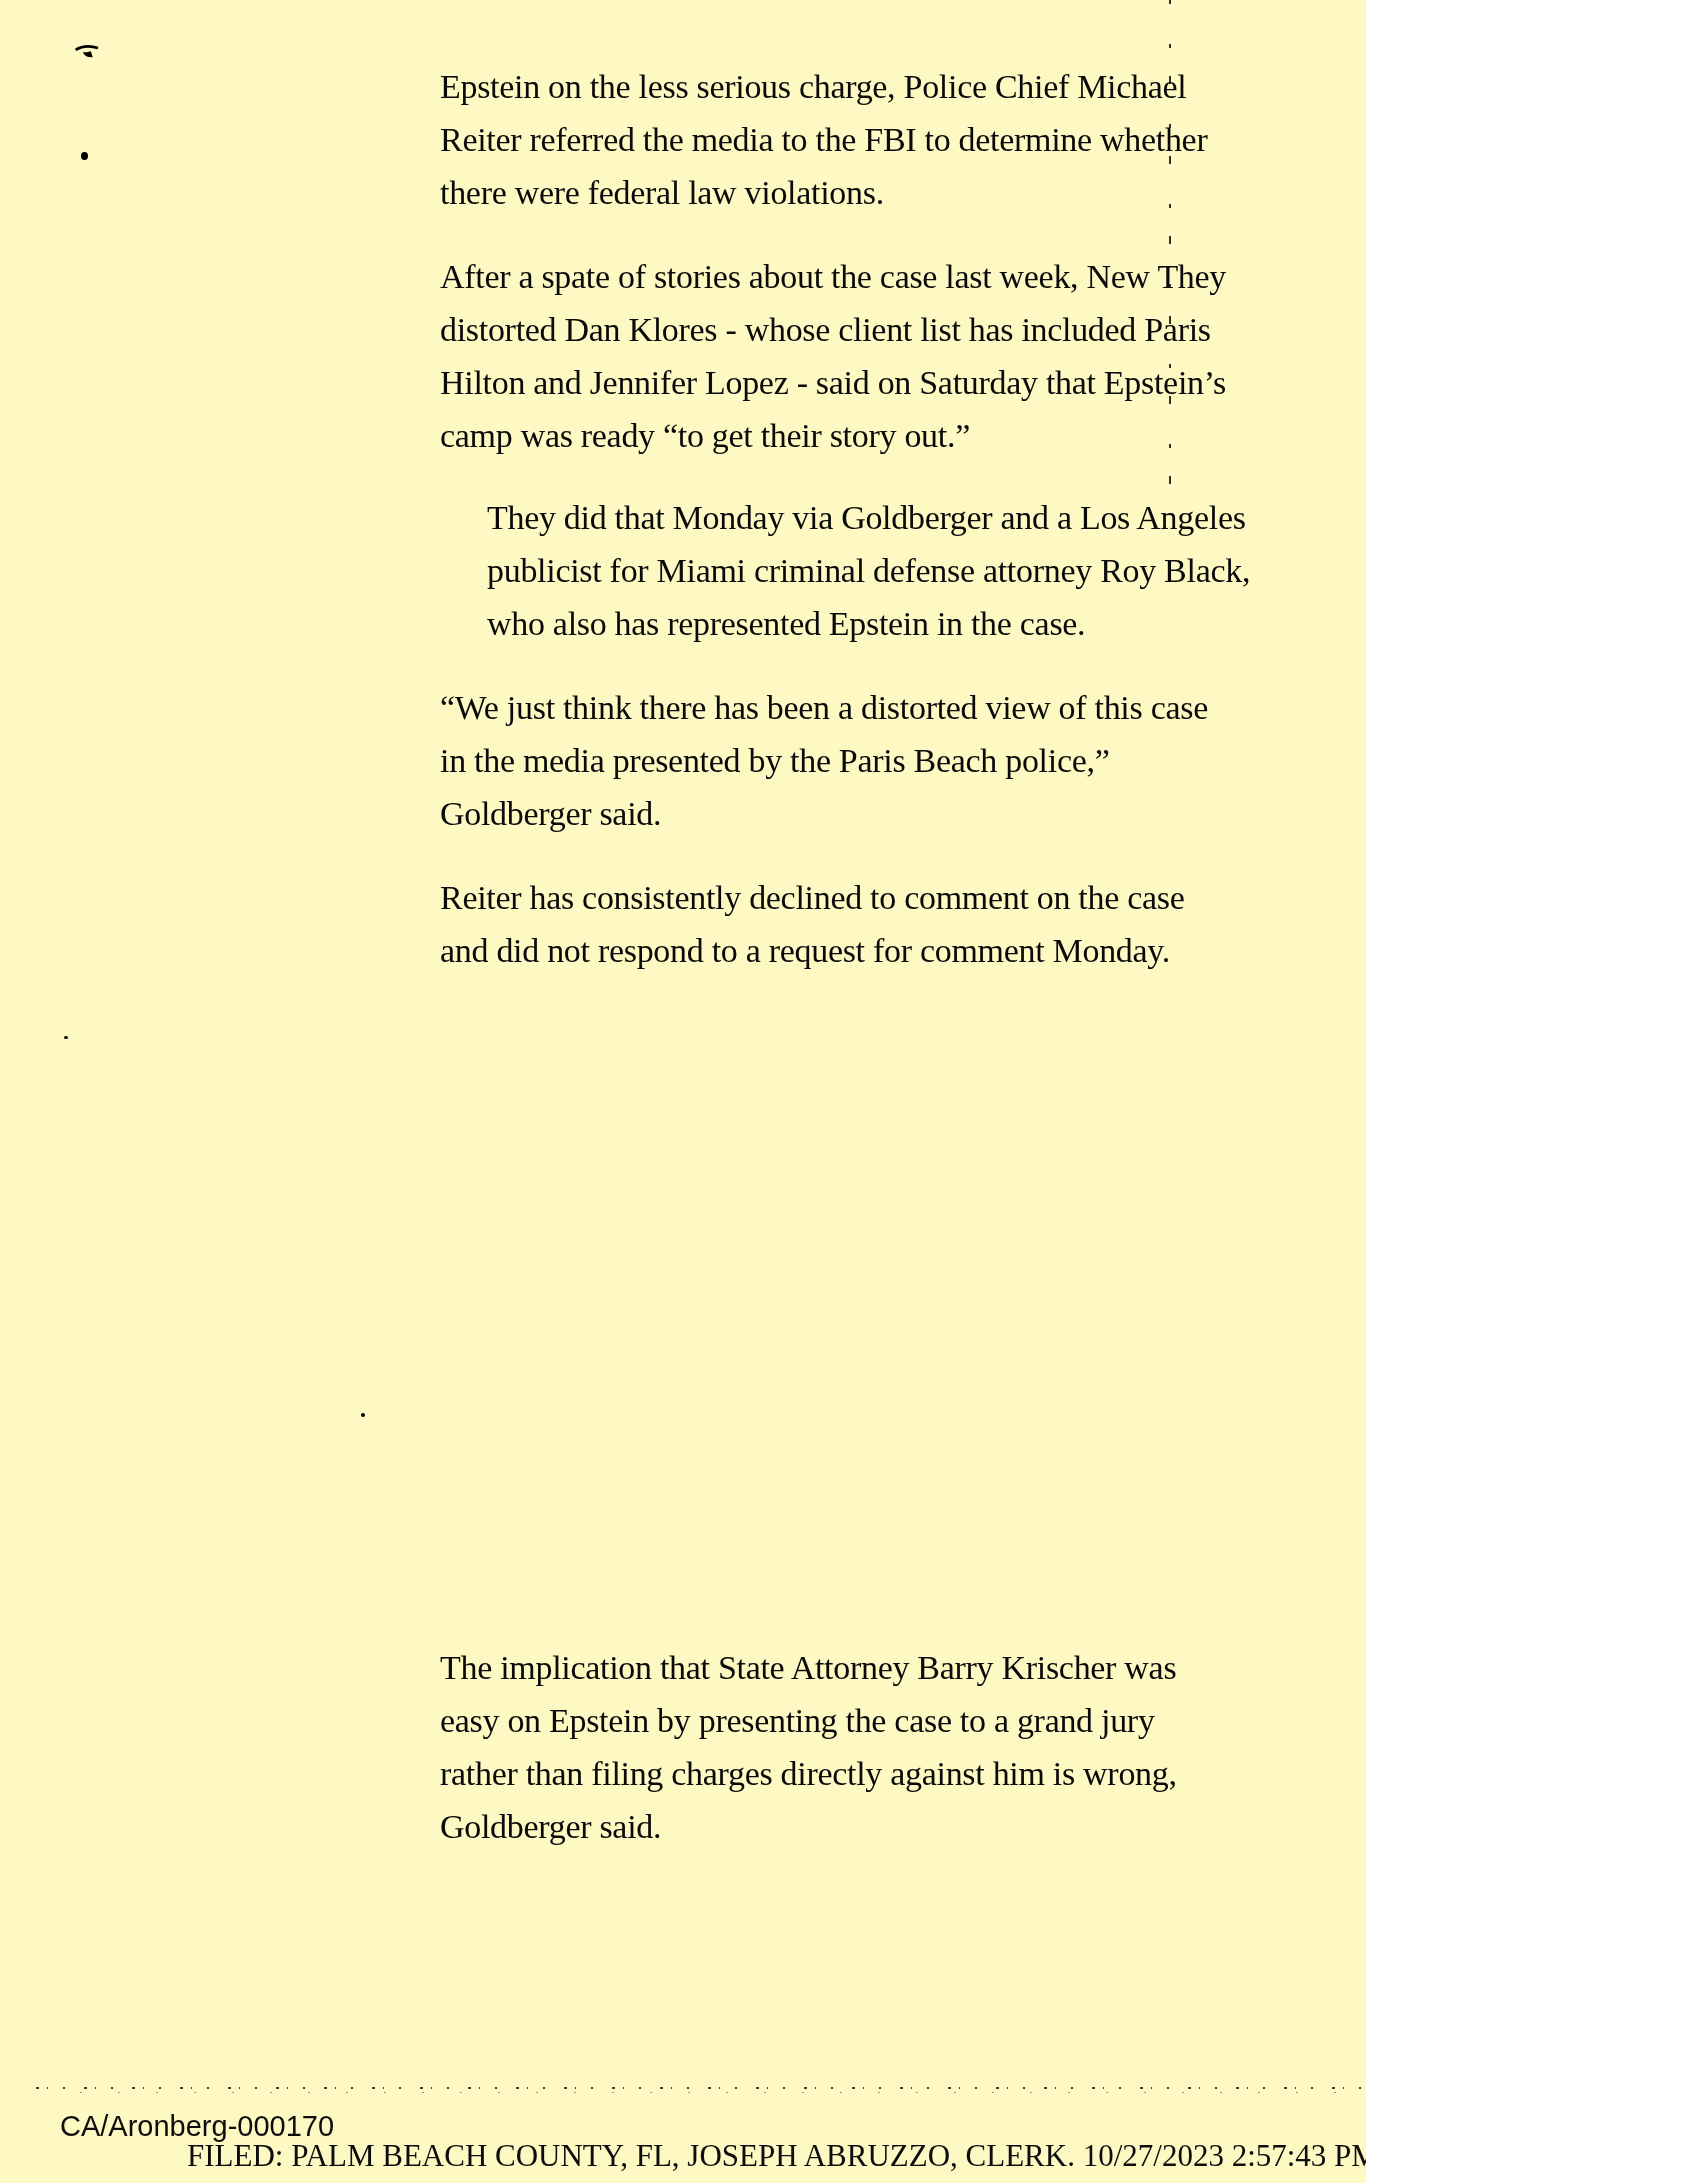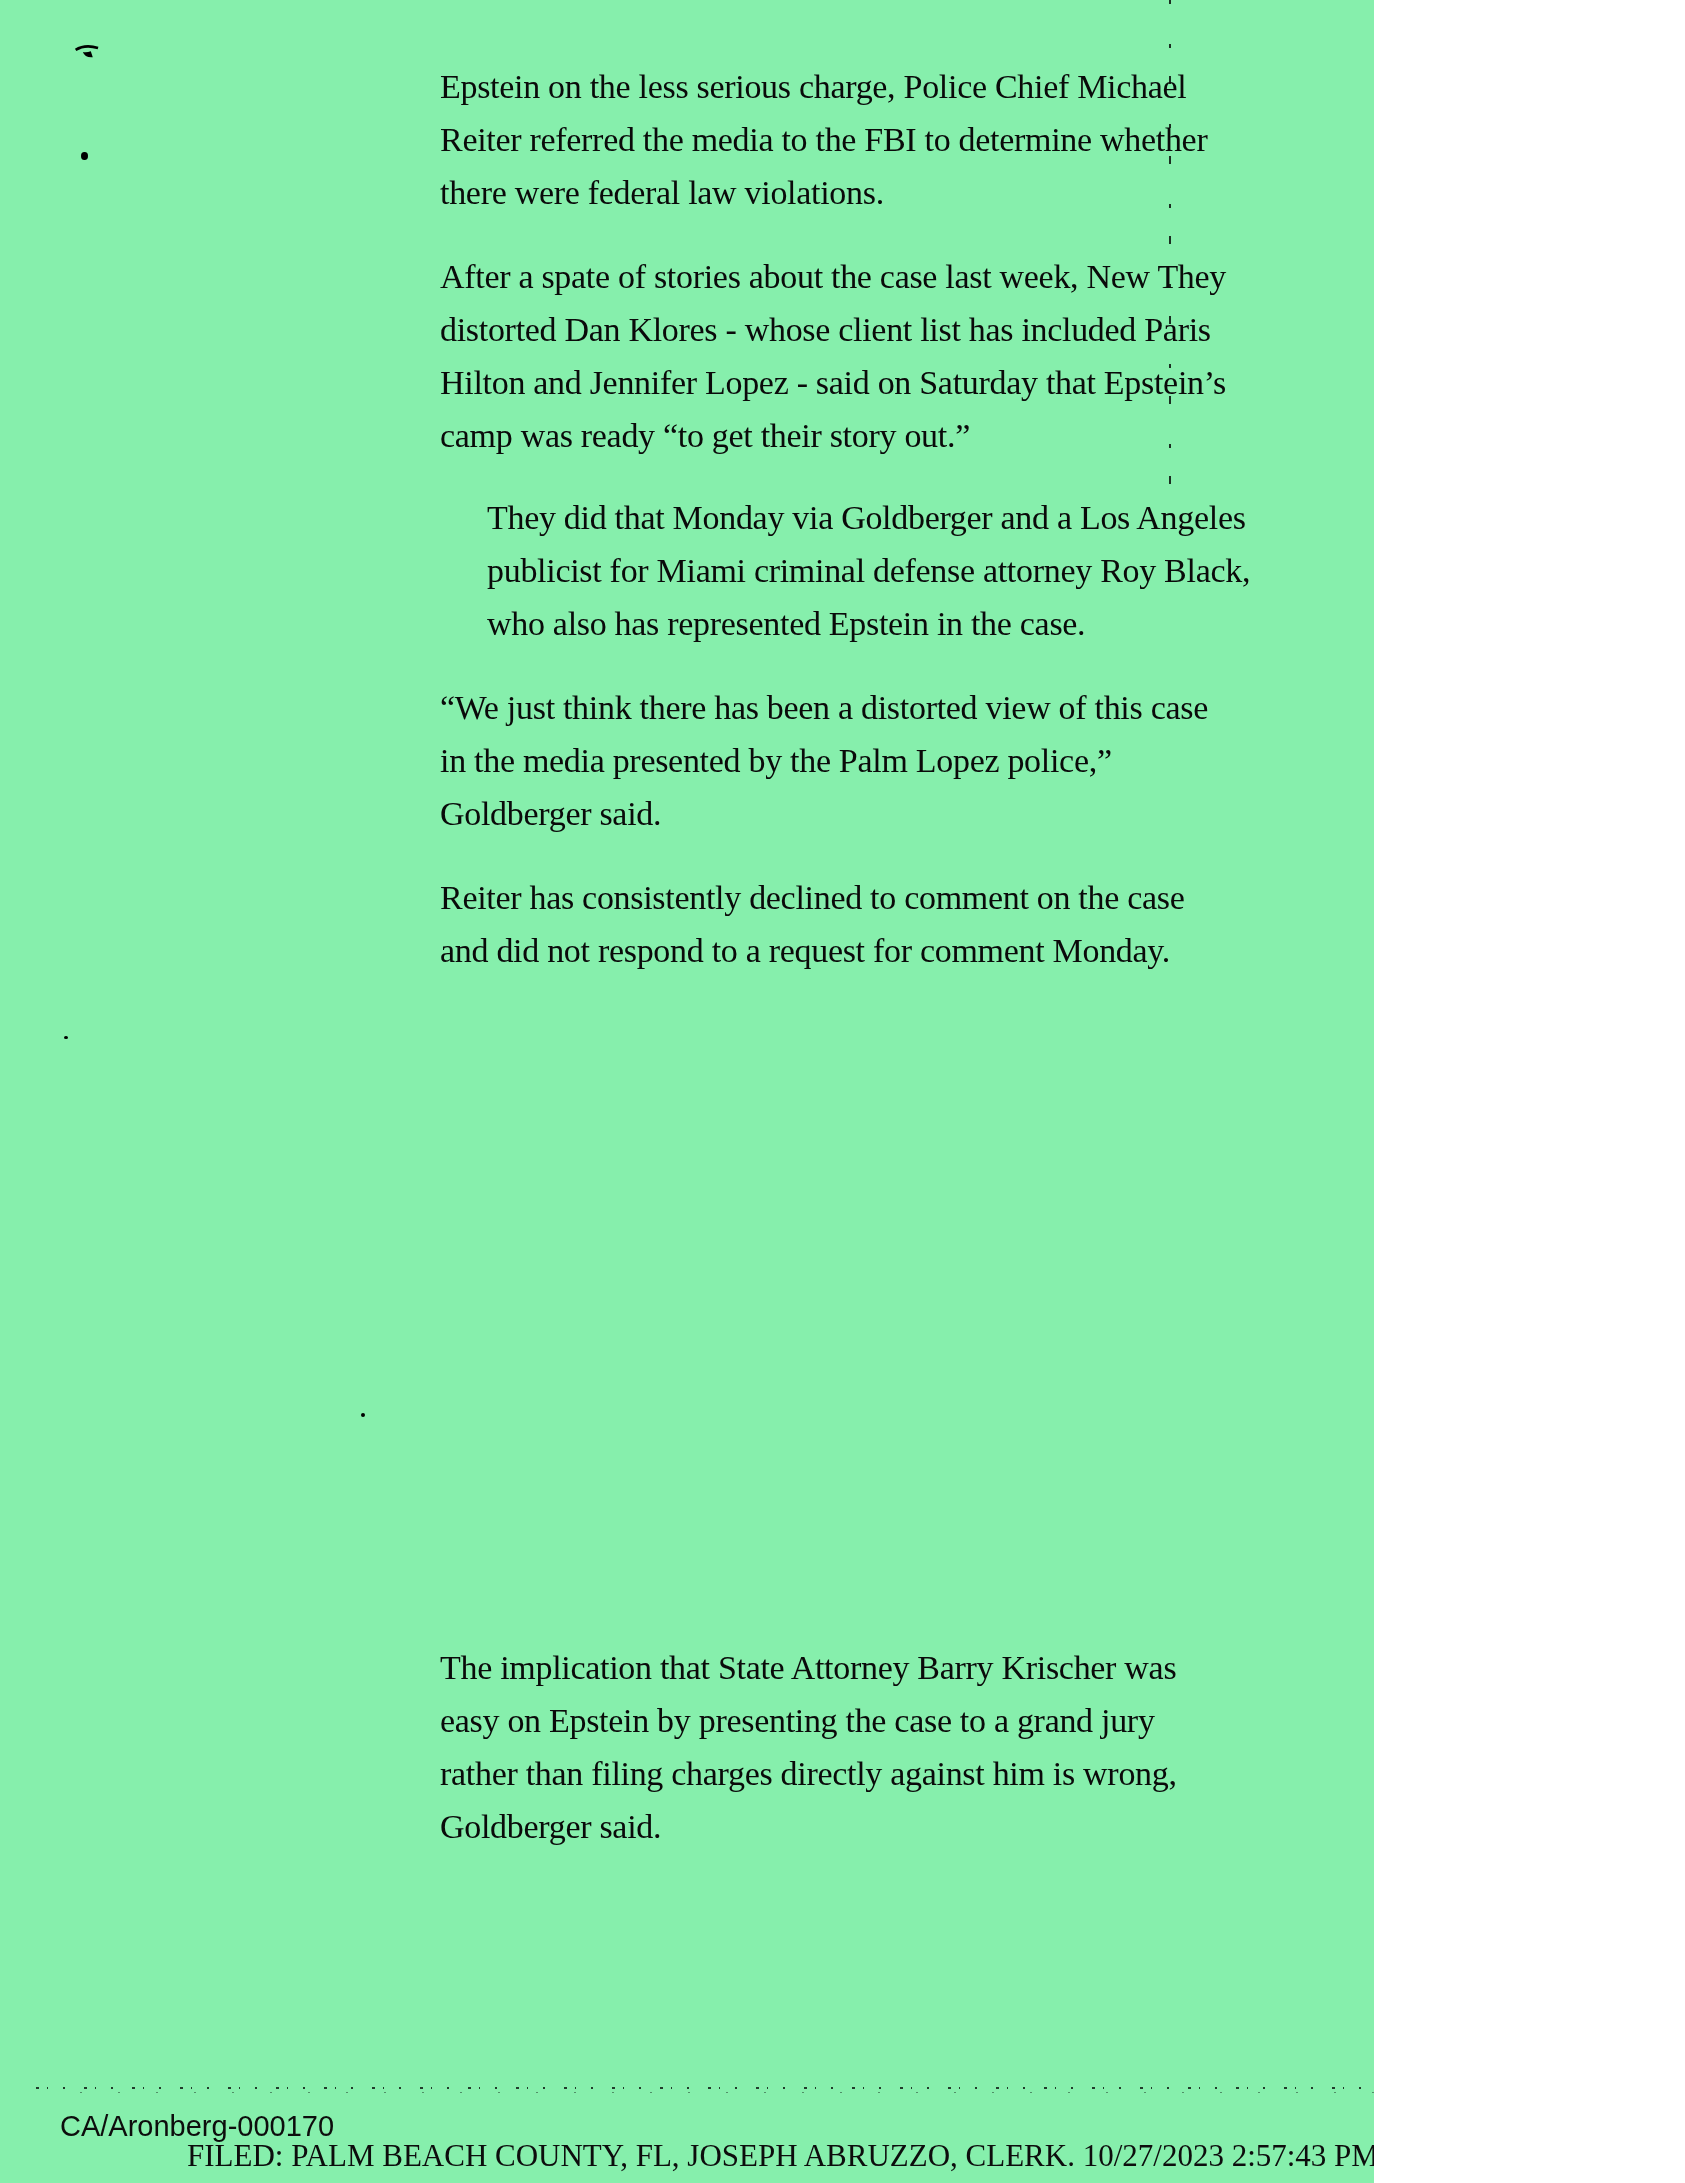--- a/index.html
+++ b/index.html
@@ -4,25 +4,24 @@
 <style>
   html, body {
     margin: 0;
     padding: 0;
     background: #ffffff;
   }
   .page {
     position: relative;
     width: 1366px;
     height: 2183px;
-    background: #86efac;
+    background: #fef9c3;
     overflow: hidden;
     font-family: "Liberation Serif", serif;
     color: #0a0a0a;
-    padding-left: 8px;
   }
 
   
   .paragraph {
     position: absolute;
     left: 440px;
     font-size: 34px;
     line-height: 53px;
     letter-spacing: -0.3px;
     color: #0a0a0a;
@@ -169,21 +168,21 @@
       <div class="line">Hilton and Jennifer Lopez - said on Saturday that Epstein’s</div>
       <div class="line">camp was ready “to get their story out.”</div>
     </div>
   <div class="paragraph p3">
       <div class="line">They did that Monday via Goldberger and a Los Angeles</div>
       <div class="line">publicist for Miami criminal defense attorney Roy Black,</div>
       <div class="line">who also has represented Epstein in the case.</div>
     </div>
   <div class="paragraph p4">
       <div class="line">“We just think there has been a distorted view of this case</div>
-      <div class="line">in the media presented by the Palm Lopez police,”</div>
+      <div class="line">in the media presented by the Paris Beach police,”</div>
       <div class="line">Goldberger said.</div>
     </div>
   <div class="paragraph p5">
       <div class="line">Reiter has consistently declined to comment on the case</div>
       <div class="line">and did not respond to a request for comment Monday.</div>
     </div>
   <div class="paragraph p6">
       <div class="line">The implication that State Attorney Barry Krischer was</div>
       <div class="line">easy on Epstein by presenting the case to a grand jury</div>
       <div class="line">rather than filing charges directly against him is wrong,</div>

